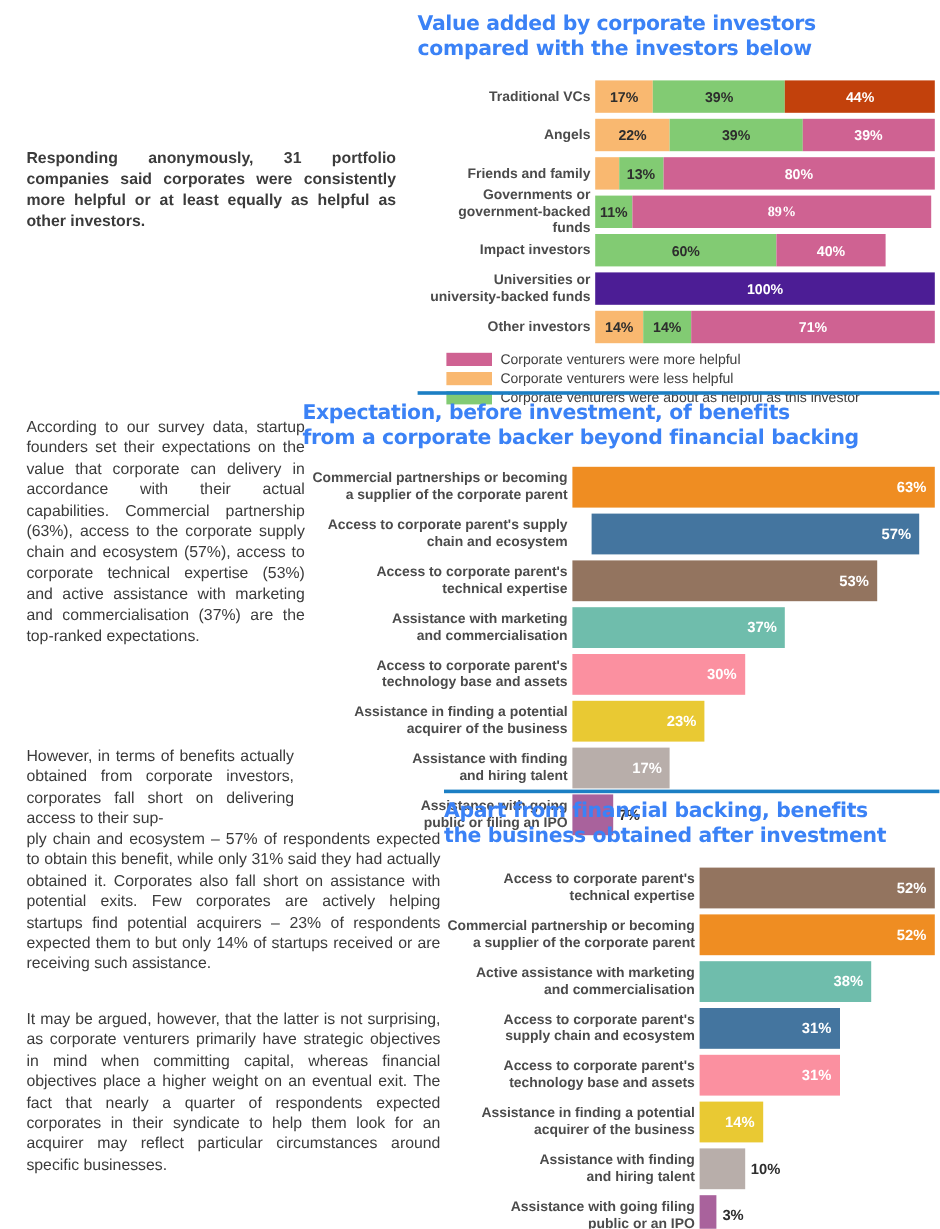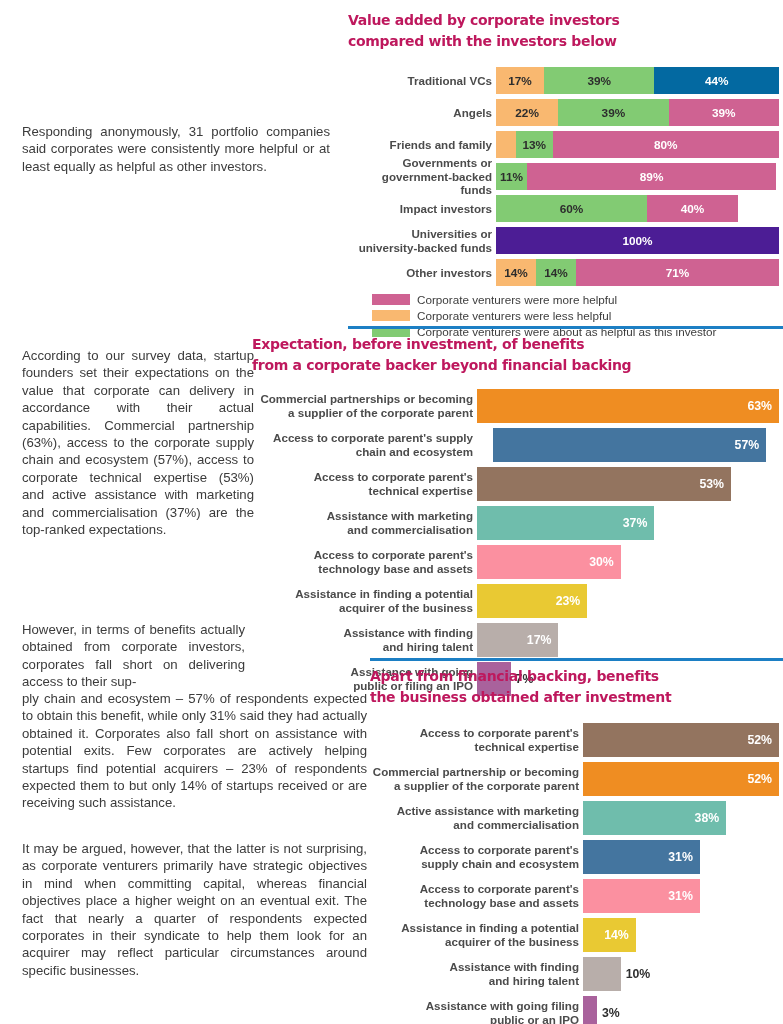--- a/index.html
+++ b/index.html
@@ -14,41 +14,41 @@
 
   
   .textcol { position: absolute; color: #3d3d3d; }
   .para {
     font-size: 13.2px;
     line-height: 17.4px;
     text-align: justify;
     color: #3b3b3b;
   }
 
-  #para-1 { left: 22px; top: 123px; width: 308px; }
+  #para-1 { left: 22px; top: 123px; width: 308px; font-weight: bold; }
   #para-2 { left: 22px; top: 347px; width: 232px; }
   #para-3 { left: 22px; top: 621px; width: 223px; }
   #para-3b { left: 22px; top: 690px; width: 345px; }
   #para-4 { left: 22px; top: 840px; width: 345px; }
 
   
   .chart-block { position: absolute; }
 
   .rule {
     position: absolute;
     height: 3px;
     background: #1c7fc4;
   }
 
   .chart-title {
     font-family: "DejaVu Sans", sans-serif;
     font-weight: bold;
-    font-size: 14px;
+    font-size: 17px;
     line-height: 21px;
-    color: #be185d;
+    color: #3b82f6;
     letter-spacing: -0.3px;
   }
 
   
   .row {
     display: flex;
     align-items: stretch;
     margin-bottom: 4px;
   }
   .row-label {
@@ -146,21 +146,21 @@
     <div class="rows" id="chart1-rows">
         <div class="row">
           <div class="row-label"><div>Traditional VCs</div></div>
           <div class="row-bars">
             <div class="seg" style="width: 48.11px; background: rgb(249, 184, 112); color: rgb(45, 45, 45);">
               <span class="val">17%</span>
             </div>
             <div class="seg" style="width: 110.37px; background: rgb(130, 203, 115); color: rgb(45, 45, 45);">
               <span class="val">39%</span>
             </div>
-            <div class="seg" style="width: 124.52px; background: #0369a1; color: rgb(255, 255, 255);">
+            <div class="seg" style="width: 124.52px; background: #c2410c; color: rgb(255, 255, 255);">
               <span class="val">44%</span>
             </div>
           </div>
         </div>
         <div class="row">
           <div class="row-label"><div>Angels</div></div>
           <div class="row-bars">
             <div class="seg" style="width: 62.26px; background: rgb(249, 184, 112); color: rgb(45, 45, 45);">
               <span class="val">22%</span>
             </div>
@@ -183,21 +183,21 @@
               <span class="val">80%</span>
             </div>
           </div>
         </div>
         <div class="row">
           <div class="row-label"><div>Governments or</div><div>government-backed funds</div></div>
           <div class="row-bars">
             <div class="seg" style="width: 31.13px; background: rgb(130, 203, 115); color: rgb(45, 45, 45);">
               <span class="val">11%</span>
             </div>
-            <div class="seg" style="width: 249px; background: rgb(207, 98, 146); color: rgb(255, 255, 255);">
+            <div class="seg" style="width: 249px; background: rgb(207, 98, 146); color: rgb(255, 255, 255); font-family: Liberation Serif, serif;">
               <span class="val">89%</span>
             </div>
           </div>
         </div>
         <div class="row">
           <div class="row-label"><div>Impact investors</div></div>
           <div class="row-bars">
             <div class="seg" style="width: 151px; background: rgb(130, 203, 115); color: rgb(45, 45, 45);">
               <span class="val">60%</span>
             </div>

